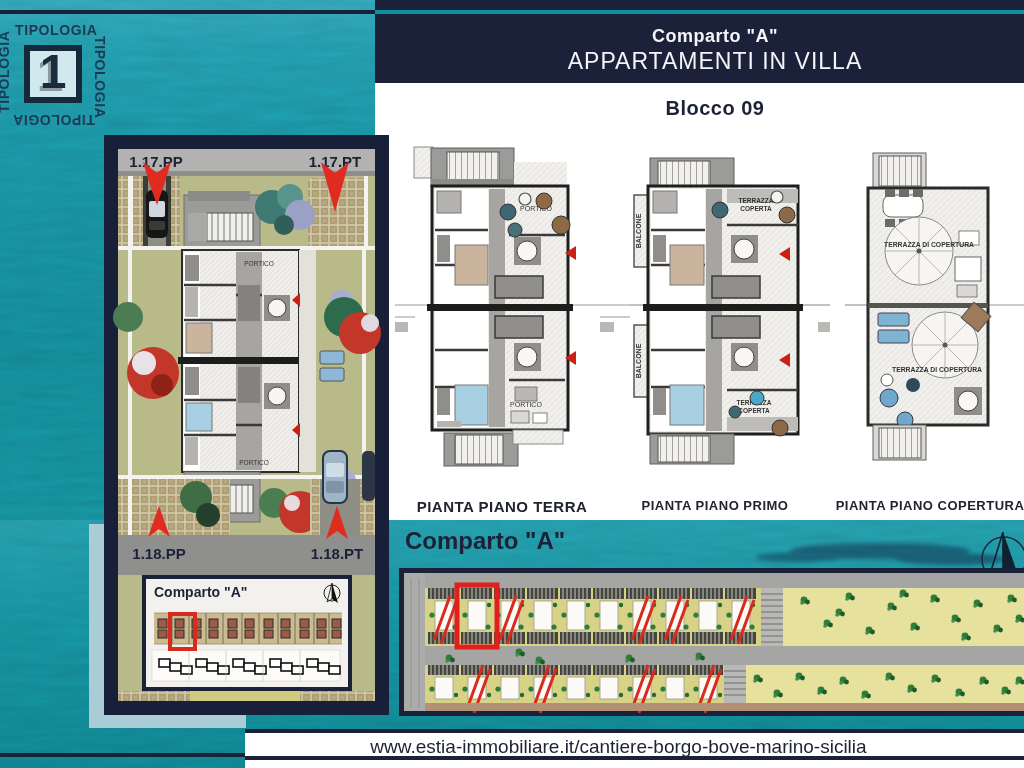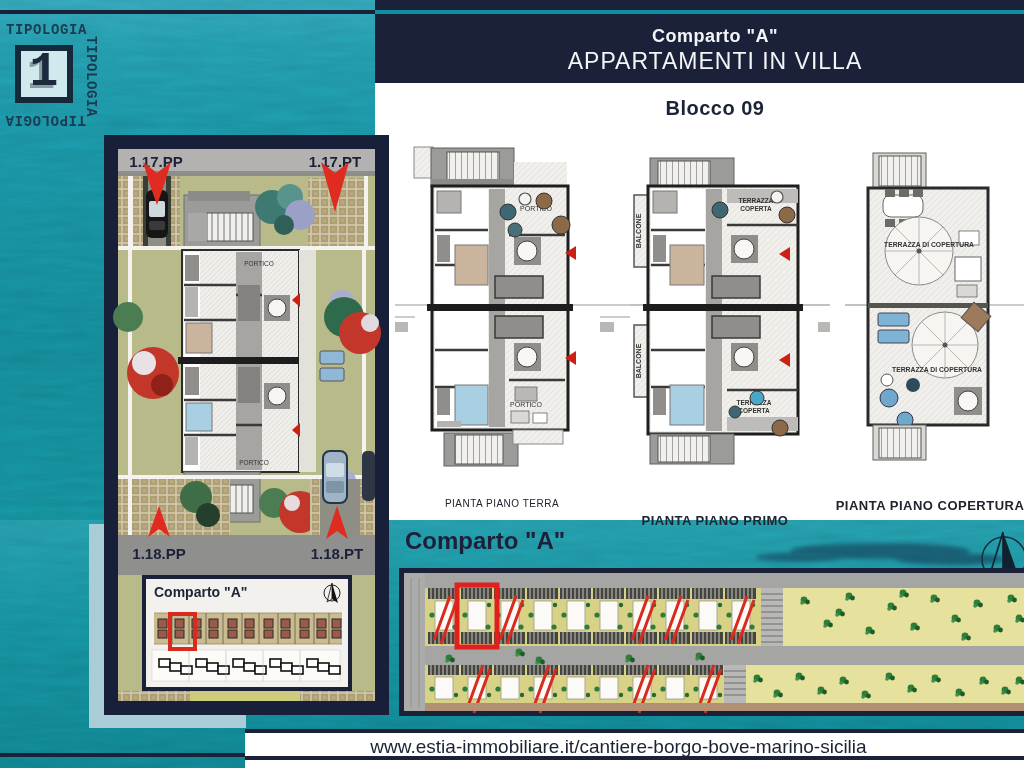--- a/index.html
+++ b/index.html
@@ -40,21 +40,21 @@
 <div class="abs" style="left:375px;top:10px;width:649px;height:4px;background:#0f8fa4;"></div>
 
 <div class="abs" style="left:0;top:10px;width:375px;height:4px;background:#1b2138;"></div>
 
 <div class="abs" style="left:375px;top:26px;width:680px;text-align:center;color:#f4f5f8;font-size:18px;font-weight:bold;letter-spacing:0.5px;">Comparto "A"</div>
 
 <div class="abs" style="left:375px;top:48px;width:680px;text-align:center;color:#f4f5f8;font-size:23px;font-weight:normal;letter-spacing:1px;">APPARTAMENTI IN VILLA</div>
 
 <div class="abs" style="left:375px;top:97px;width:680px;text-align:center;color:#1d2336;font-size:20px;font-weight:bold;letter-spacing:0.5px;">Blocco 09</div>
 
-<div class="abs" style="left:0;top:0;width:130px;height:140px;color:#1a3b52;font-family:Liberation Mono, monospace;">
+<div class="abs" style="left:9px;top:0;width:130px;height:140px;color:#1a3b52;">
 
   <div class="abs" style="left:6px;top:22px;font-size:14px;font-weight:bold;letter-spacing:0.6px;white-space:nowrap;">TIPOLOGIA</div>
 
   <div class="abs" style="left:99px;top:36px;font-size:14px;font-weight:bold;letter-spacing:0.6px;white-space:nowrap;transform:rotate(90deg);transform-origin:0 0;">TIPOLOGIA</div>
 
   <div class="abs" style="left:86px;top:128px;font-size:14px;font-weight:bold;letter-spacing:0.6px;white-space:nowrap;transform:rotate(180deg);transform-origin:0 0;">TIPOLOGIA</div>
 
   <div class="abs" style="left:-13px;top:113px;font-size:14px;font-weight:bold;letter-spacing:0.6px;white-space:nowrap;transform:rotate(-90deg);transform-origin:0 0;">TIPOLOGIA</div>
 
   <div class="abs" style="left:15px;top:45px;width:46px;height:46px;background:#cfe9ee;border:6px solid #16293b;"></div>
@@ -419,21 +419,21 @@
   <path d="M181 216 L170 223 L181 230 Z" fill="#cc2015"></path>
 
   <g>
     <rect x="49" y="298" width="74" height="33" fill="#9b9b99" stroke="#5e5e5c" stroke-width="1"></rect>
     <rect x="60" y="300" width="48" height="29" fill="url(#stair)" stroke="#555" stroke-width="1"></rect>
   </g>
 
   <rect x="118" y="295" width="50" height="14" fill="url(#hatch1)" stroke="#8a8a88" stroke-width="1"></rect>
 </svg>
 
-<div class="abs" style="left:402px;top:498px;width:200px;text-align:center;color:#20242e;font-size:10px;font-weight:normal;letter-spacing:0.5px;">PIANTA PIANO TERRA</div>
+<div class="abs" style="left:402px;top:498px;width:200px;text-align:center;color:#20242e;font-size:15px;font-weight:bold;letter-spacing:0.5px;">PIANTA PIANO TERRA</div>
 
 <svg class="abs" style="left:630px;top:135px;" width="200" height="340" id="plan2">
   <defs>
     <pattern id="hatch2" width="6" height="6" patternUnits="userSpaceOnUse">
       <rect width="6" height="6" fill="#f0efeb"></rect>
       <path d="M0 6 L6 0 M-1 1 L1 -1 M5 7 L7 5" stroke="#dedbd5" stroke-width="0.7"></path>
     </pattern>
     <pattern id="stair2" width="6" height="28" patternUnits="userSpaceOnUse">
       <rect width="6" height="28" fill="#f1f0ec"></rect>
       <path d="M0 0 V28" stroke="#555" stroke-width="1"></path>
@@ -518,21 +518,21 @@
   <path d="M160 112 L149 119 L160 126 Z" fill="#cc2015"></path>
 
   <path d="M160 218 L149 225 L160 232 Z" fill="#cc2015"></path>
 
   <g>
     <rect x="20" y="299" width="84" height="30" fill="#9b9b99" stroke="#5e5e5c" stroke-width="1"></rect>
     <rect x="28" y="301" width="52" height="26" fill="url(#stair2)" stroke="#555" stroke-width="1"></rect>
   </g>
 </svg>
 
-<div class="abs" style="left:615px;top:498px;width:200px;text-align:center;color:#20242e;font-size:13px;font-weight:bold;letter-spacing:0.5px;margin-top:15px;">PIANTA PIANO PRIMO</div>
+<div class="abs" style="left:615px;top:498px;width:200px;text-align:center;color:#20242e;font-size:13px;font-weight:bold;letter-spacing:0.5px;">PIANTA PIANO PRIMO</div>
 
 <svg class="abs" style="left:845px;top:135px;" width="179" height="340" id="plan3">
   <defs>
     <pattern id="hatch3" width="6" height="6" patternUnits="userSpaceOnUse">
       <rect width="6" height="6" fill="#f0efeb"></rect>
       <path d="M0 6 L6 0 M-1 1 L1 -1 M5 7 L7 5" stroke="#dedbd5" stroke-width="0.7"></path>
     </pattern>
     <pattern id="stair3" width="6" height="28" patternUnits="userSpaceOnUse">
       <rect width="6" height="28" fill="#f1f0ec"></rect>
       <path d="M0 0 V28" stroke="#555" stroke-width="1"></path>

